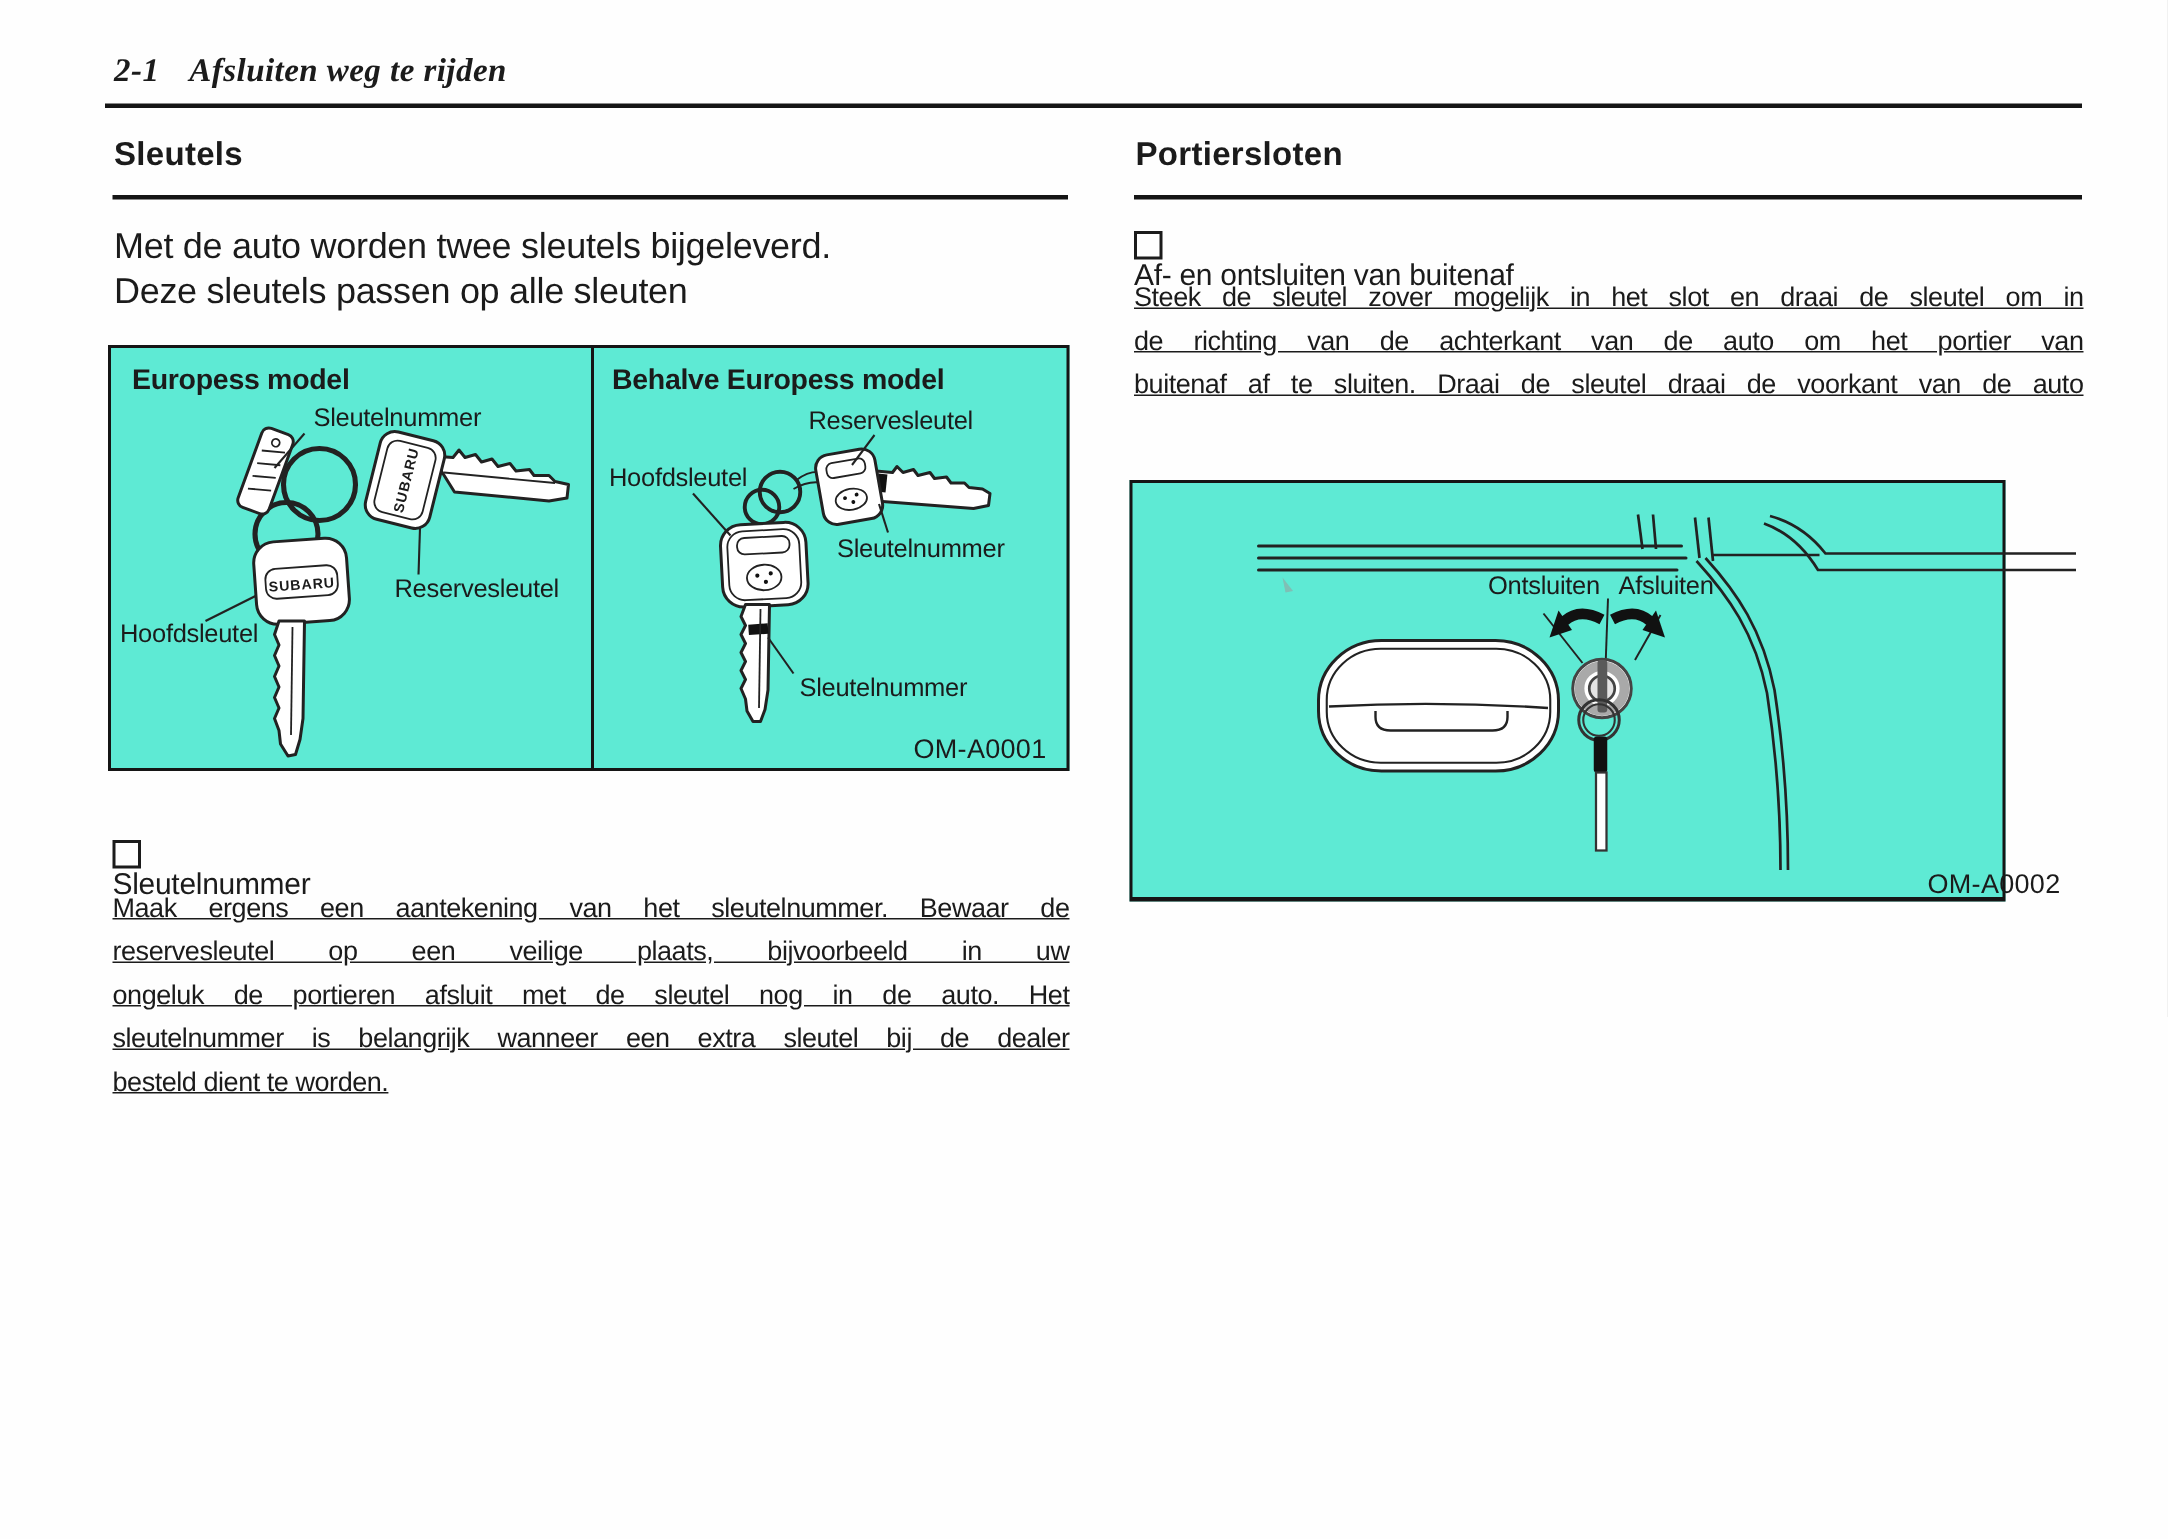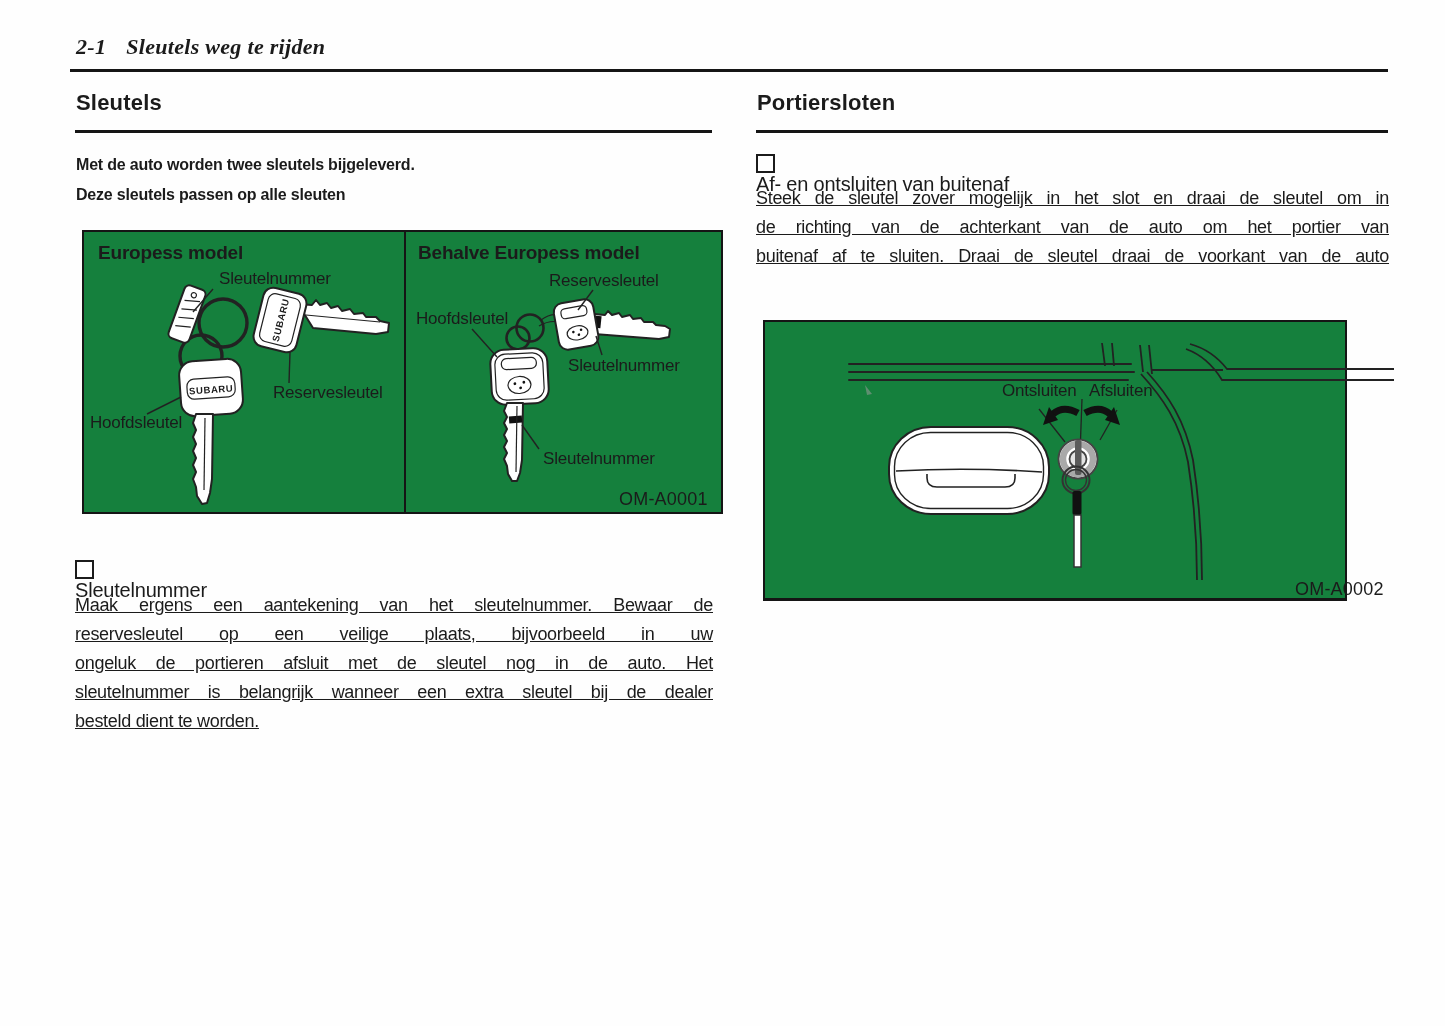--- a/index.html
+++ b/index.html
@@ -9,47 +9,47 @@
     overflow:hidden;
   }
   .rule{position:absolute;background:#151515;}
   .chapter-header{
     position:absolute;left:76px;top:34px;
     font-family:"Liberation Serif","DejaVu Serif",serif;
     font-style:italic;font-weight:bold;font-size:22px;letter-spacing:.3px;
   }
   .chapter-header .num{margin-right:20px;}
   .sec-title{position:absolute;font-size:22px;font-weight:bold;letter-spacing:.2px;}
-  .intro{position:absolute;left:76px;top:150px;font-size:16px;line-height:30px;letter-spacing:-.2px;font-weight:bold;}
+  .intro{position:absolute;left:76px;top:150px;font-size:24px;line-height:30px;letter-spacing:-.2px;}
   .subhead{position:absolute;font-size:20px;font-weight:normal;letter-spacing:-.2px;display:flex;flex-direction:column;}
   .cbx{width:15px;height:15px;border:2.5px solid #1b1b1b;display:inline-block;margin-right:14px;flex:0 0 auto;}
   .para{position:absolute;font-size:18px;line-height:29px;letter-spacing:-.3px;text-decoration:underline;}
   .para .jl{text-align:justify;text-align-last:justify;}
   .para .jl.last{text-align-last:left;}
-  .figbox{position:absolute;border:2.5px solid #151515;background:#15803d;box-sizing:border-box;margin-left:10px;}
+  .figbox{position:absolute;border:2.5px solid #151515;background:#5eead4;box-sizing:border-box;}
   .fig1{left:72px;top:230px;width:641px;height:284px;display:flex;}
   .fig1 .panelA{width:322px;border-right:2px solid #151515;box-sizing:border-box;}
   .fig2{left:753px;top:320px;width:584px;height:281px;border-width:2px 2px 3px 2px;}
   svg{display:block;}
   svg text{font-family:"Liberation Sans","DejaVu Sans",sans-serif;fill:#1b1b1b;}
   .lbl{font-size:17px;letter-spacing:-.2px;}
   .ptitle{font-size:19px;font-weight:bold;letter-spacing:-.2px;}
   .code{font-size:18px;letter-spacing:.2px;}
   .brand{font-size:9.5px;letter-spacing:.6px;font-weight:bold;}
   .ln{stroke:#222;stroke-width:1.4;fill:none;}
   .shape{fill:#fff;stroke:#222;stroke-width:2;stroke-linejoin:round;}
   .thin{fill:none;stroke:#222;stroke-width:1.2;}
 </style>
 </head>
 <body>
 
 <div class="page">
 
   <div class="chapter-header">
-    <span class="num">2-1</span><span>Sleutels weg te rijden</span>
+    <span class="num">2-1</span><span>Afsluiten weg te rijden</span>
   </div>
   <div class="rule" style="left:70px;top:69px;width:1318px;height:3px;"></div>
 
   <div class="sec-title" style="left:76px;top:90px;">Sleutels</div>
   <div class="rule" style="left:75px;top:130px;width:637px;height:3px;"></div>
 
   <div class="intro">
     <div>Met de auto worden twee sleutels bijgeleverd.</div>
     <div>Deze sleutels passen op alle sleuten</div>
   </div>

